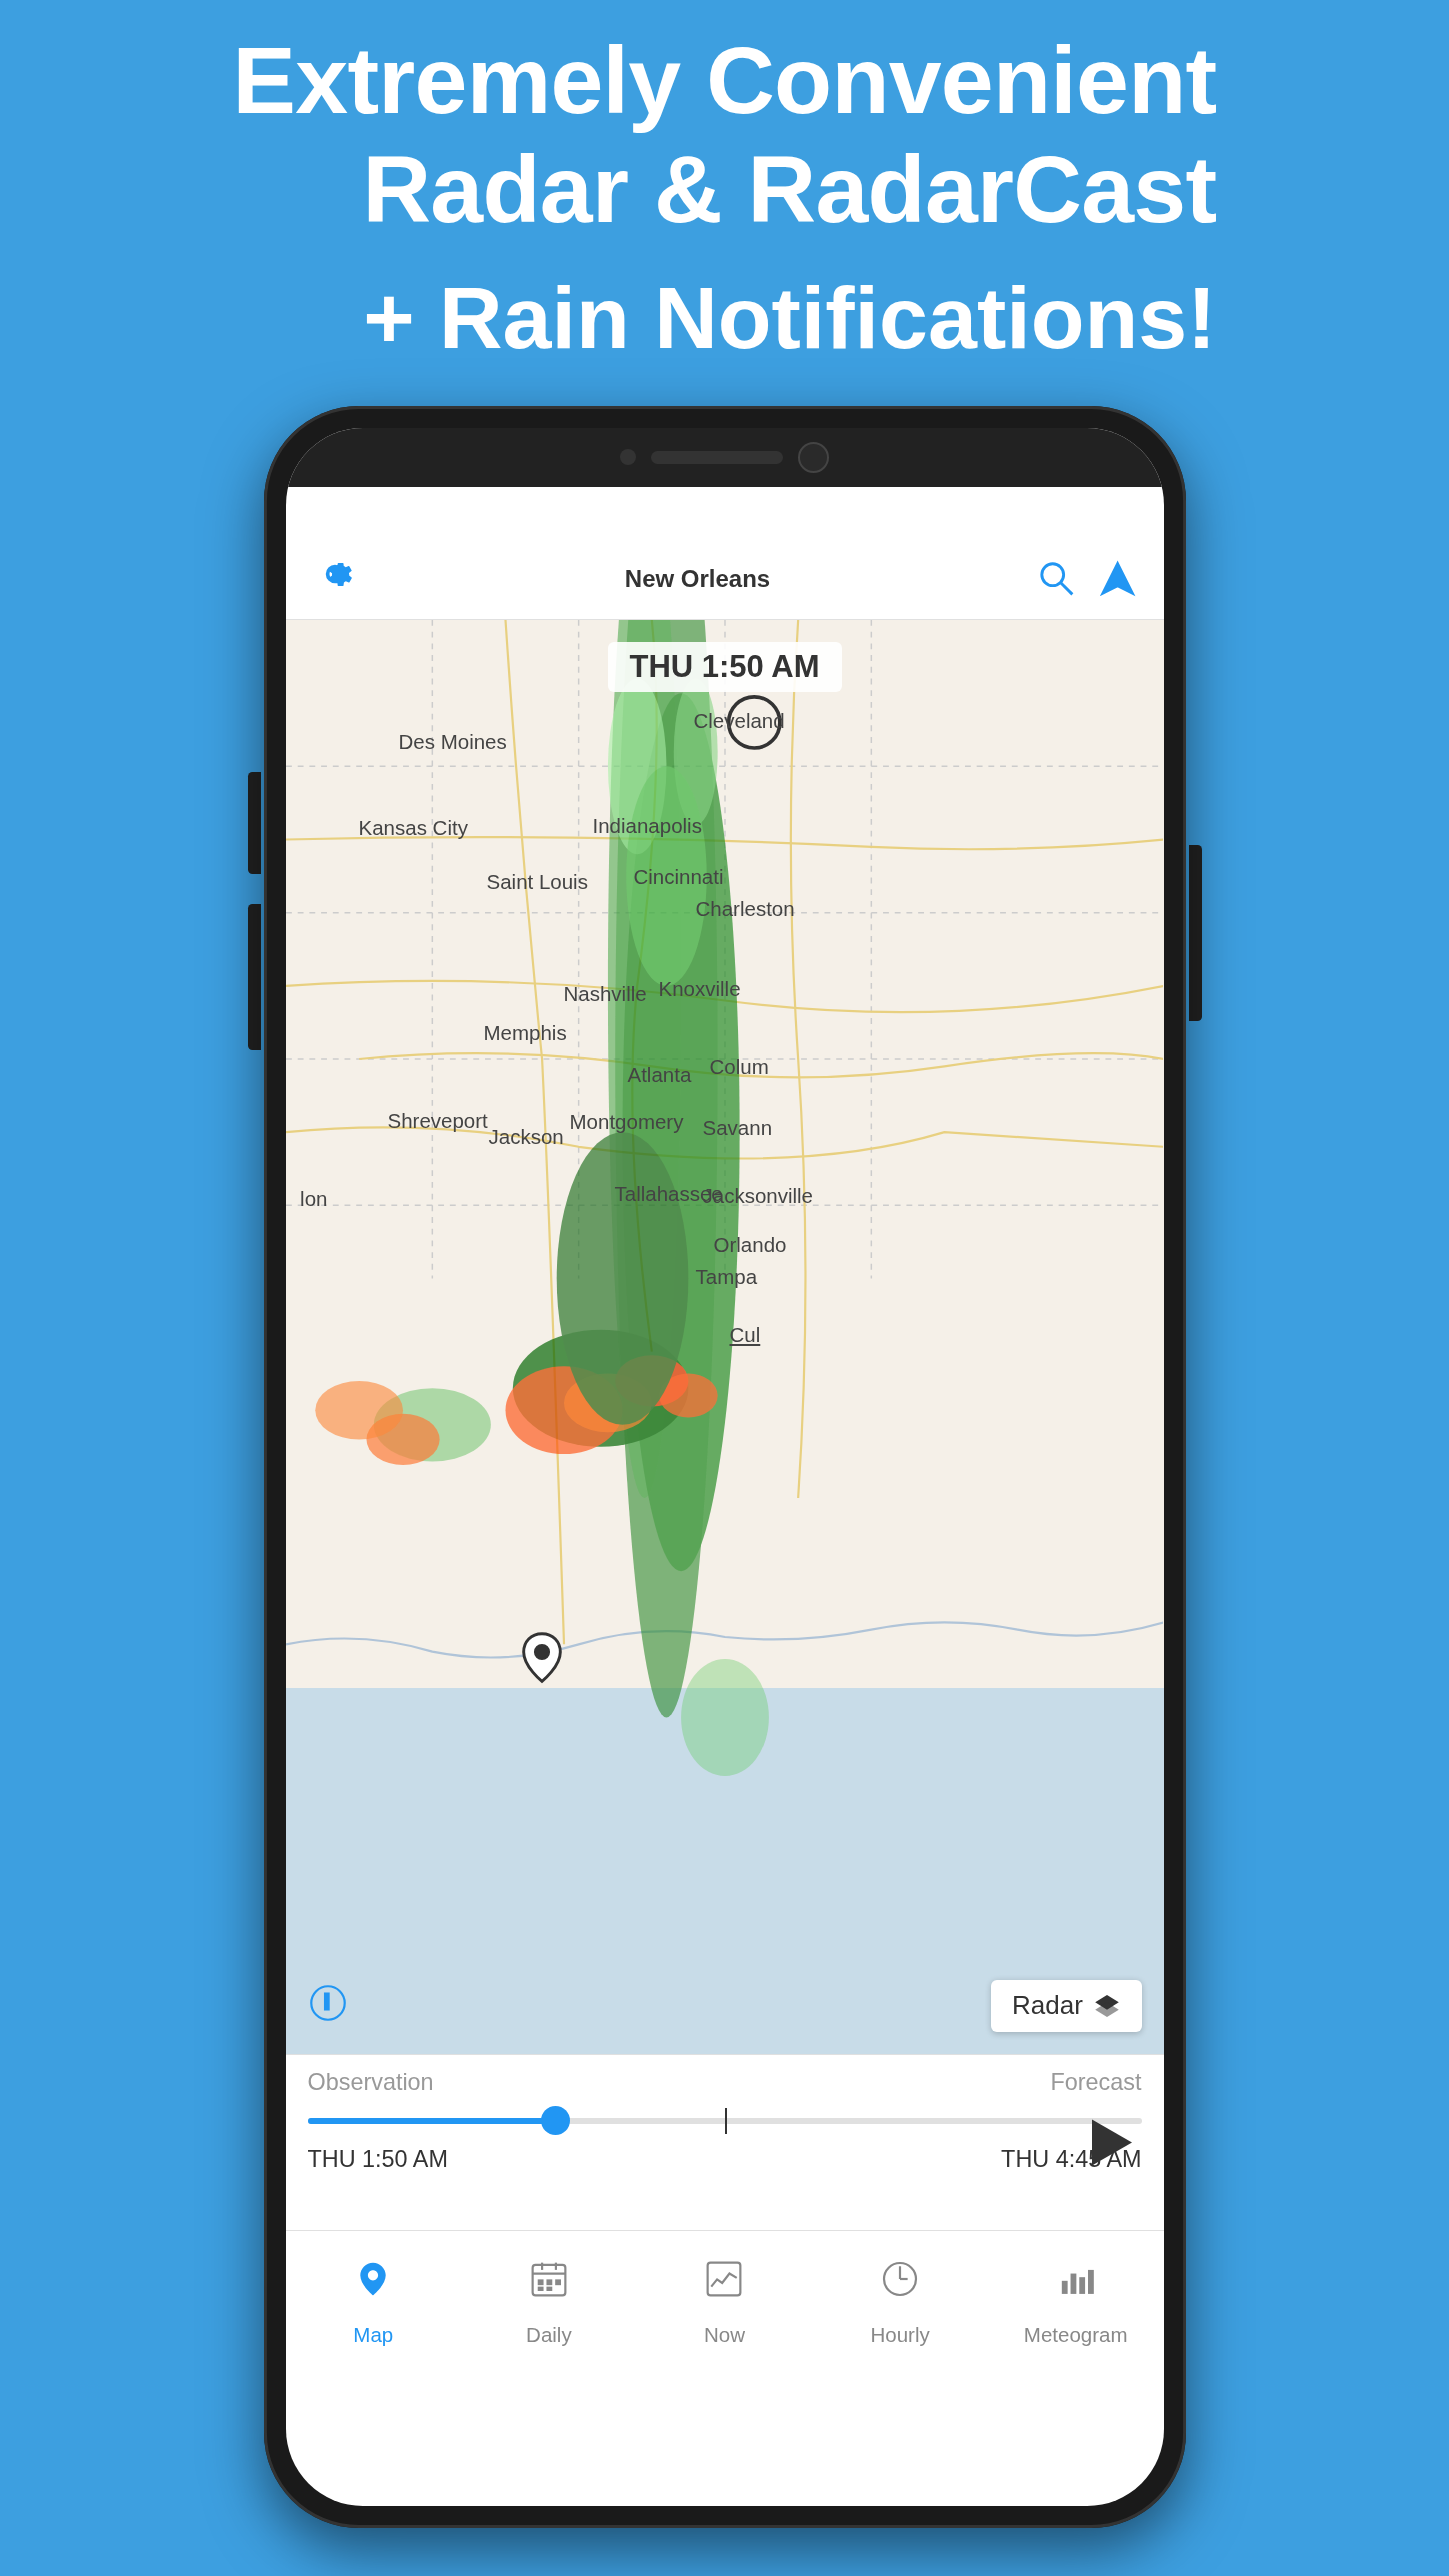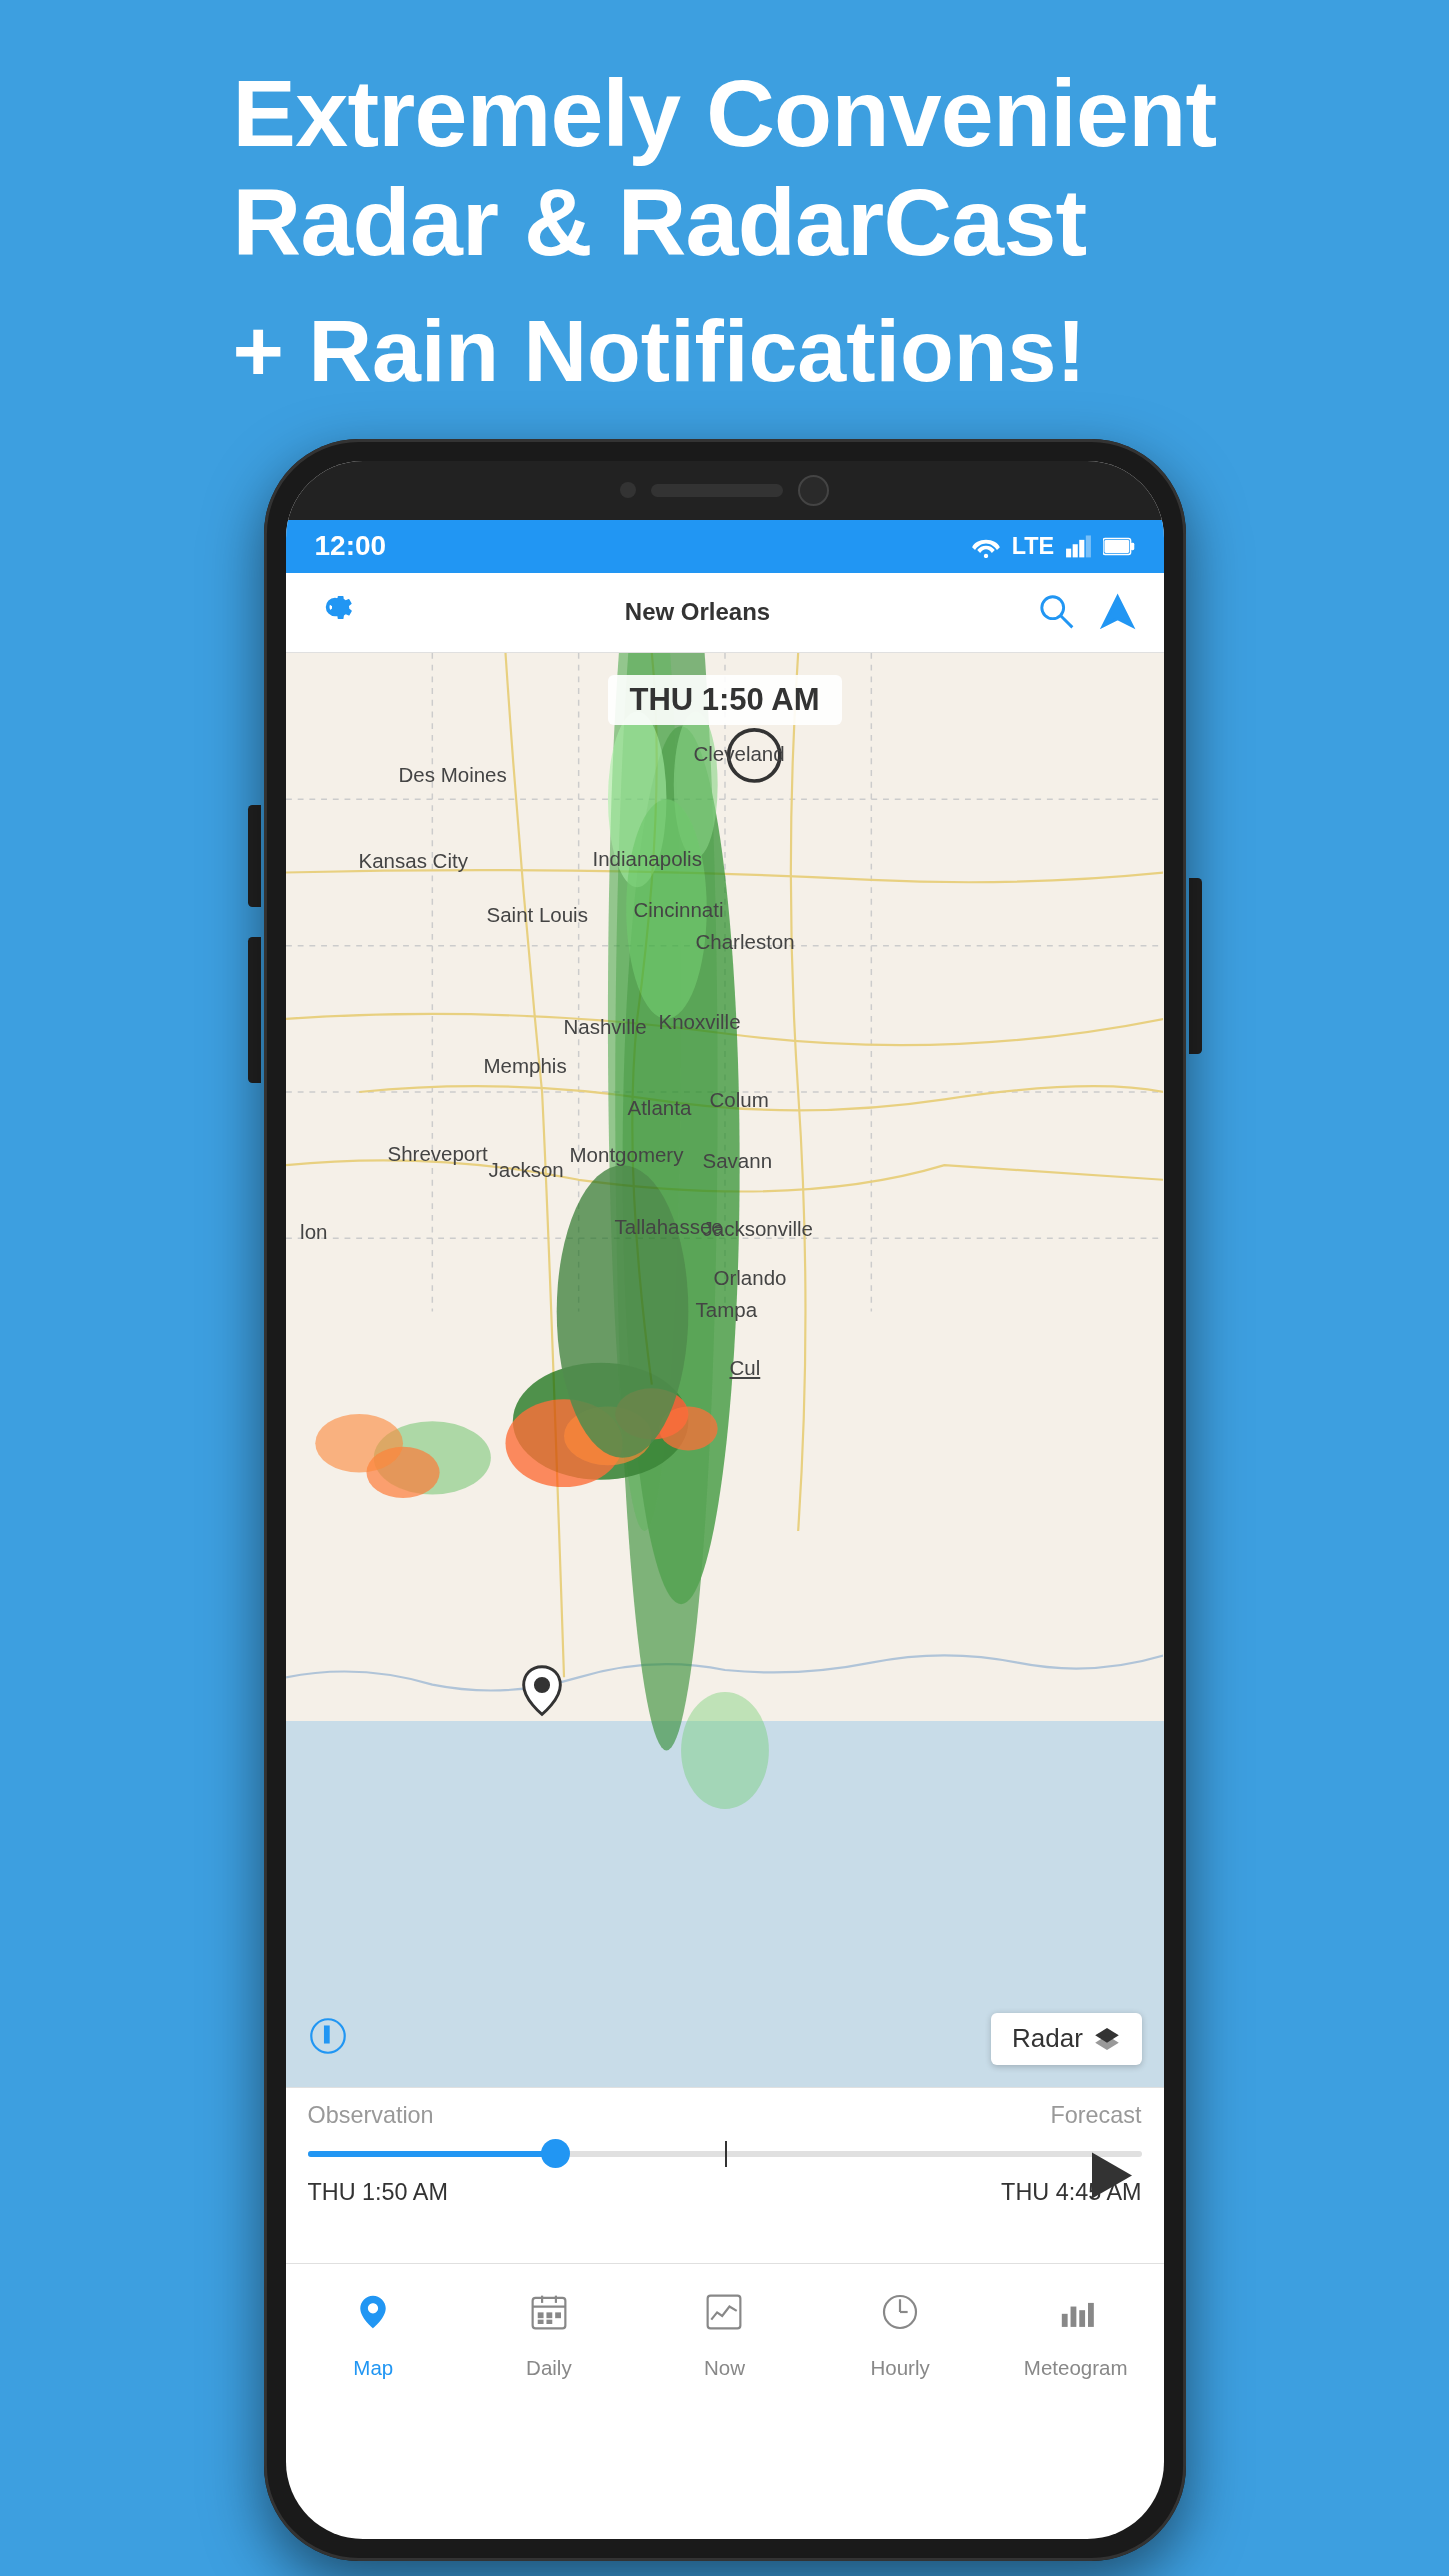--- a/index.html
+++ b/index.html
@@ -9,23 +9,23 @@
       height: 2576px;
       background-color: #3d9fe0;
       font-family: 'Arial', sans-serif;
       display: flex;
       flex-direction: column;
       align-items: center;
       overflow: hidden;
     }
 
     .hero-text {
-      text-align: left;
+      text-align: right;
       color: white;
-      margin-top: 59px;
+      margin-top: 26px;
       margin-bottom: 37px;
     }
 
     .hero-title {
       font-size: 95px;
       font-weight: 900;
       line-height: 1.15;
       letter-spacing: -0.7px;
     }
 
@@ -439,45 +439,20 @@
     <div class="phone-screen">
 
       <div class="phone-notch-bar">
         <div class="phone-notch-speakers">
           <div class="notch-dot"></div>
           <div class="notch-speaker"></div>
           <div class="notch-camera"></div>
         </div>
       </div>
 
-      <div class="status-bar">
-        <span class="status-time">12:00</span>
-        <div class="status-icons">
-
-          <svg width="28" height="23.4" viewBox="0 0 38 32" fill="white">
-            <path d="M19 8 C10 8 3 12 0 18 L4 22 C7 17 13 13 19 13 C25 13 31 17 34 22 L38 18 C35 12 28 8 19 8Z"></path>
-            <path d="M19 16 C14 16 10 18 7 22 L11 26 C13 23 16 21 19 21 C22 21 25 23 27 26 L31 22 C28 18 24 16 19 16Z"></path>
-            <circle cx="19" cy="30" r="3"></circle>
-          </svg>
-          <span>LTE</span>
-
-          <svg width="25" height="23.4" viewBox="0 0 34 32" fill="white">
-            <rect x="0" y="20" width="7" height="12"></rect>
-            <rect x="9" y="14" width="7" height="18"></rect>
-            <rect x="18" y="8" width="7" height="24"></rect>
-            <rect x="27" y="2" width="7" height="30" opacity="0.4"></rect>
-          </svg>
-
-          <svg width="32" height="19" viewBox="0 0 44 26" fill="white">
-            <rect x="0" y="2" width="38" height="22" rx="3" ry="3" stroke="white" stroke-width="2" fill="none"></rect>
-            <rect x="38" y="8" width="5" height="10" rx="2" fill="white"></rect>
-            <rect x="2" y="4" width="34" height="18" rx="2" fill="white"></rect>
-          </svg>
-        </div>
-      </div>
 
       <div class="app-header">
 
         <div class="header-gear">
           <svg width="48" height="48" viewBox="0 0 65 65" fill="#2196F3">
             <path d="M32.5 20a12.5 12.5 0 1 0 0 25 12.5 12.5 0 0 0 0-25zm0 20a7.5 7.5 0 1 1 0-15 7.5 7.5 0 0 1 0 15zm19-7.5c0-.5 0-1-.05-1.5l3.3-2.6a.8.8 0 0 0 .2-1l-3.1-5.4a.8.8 0 0 0-1-.35l-3.9 1.55a11.7 11.7 0 0 0-2.6-1.5L44 18.2a.8.8 0 0 0-.8-.7h-6.2a.8.8 0 0 0-.8.7l-.6 4.15a11.7 11.7 0 0 0-2.6 1.5l-3.9-1.55a.8.8 0 0 0-1 .35l-3.1 5.4a.8.8 0 0 0 .2 1l3.3 2.6c-.05.5-.05 1-.05 1.5s0 1 .05 1.5l-3.3 2.6a.8.8 0 0 0-.2 1l3.1 5.4a.8.8 0 0 0 1 .35l3.9-1.55a11.7 11.7 0 0 0 2.6 1.5l.6 4.15a.8.8 0 0 0 .8.7h6.2a.8.8 0 0 0 .8-.7l.6-4.15a11.7 11.7 0 0 0 2.6-1.5l3.9 1.55a.8.8 0 0 0 1-.35l3.1-5.4a.8.8 0 0 0-.2-1l-3.3-2.6c.05-.5.05-1 .05-1.5z"></path>
           </svg>
         </div>
         <div class="header-location">
           <div class="header-city">New Orleans</div>

